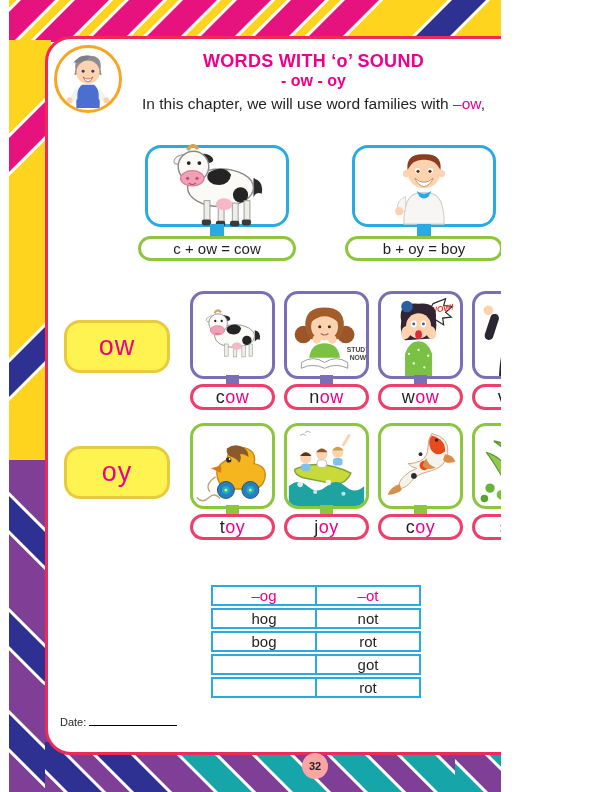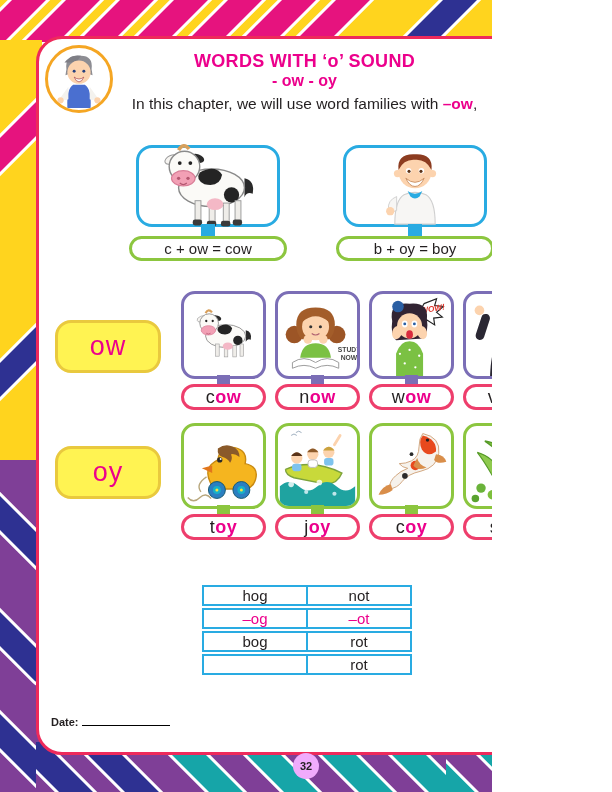--- a/index.html
+++ b/index.html
@@ -4,21 +4,21 @@
 <style>
   :root{
     --magenta:#EC008C; --blue:#29ABE2; --green:#8CC63F; --purple:#7B6EB6;
     --pink:#EE3E6C; --cardborder:#EE2A5B; --yellowfill:#FFF352; --yellowborder:#E9C93E;
     --text:#231F20; --stripeyellow:#FFD41E; --stripemagenta:#E6137E; --stripeblue:#2E3192;
     --stripepurple:#7F3F97; --stripeteal:#16A5A8;
   }
   *{margin:0;padding:0;box-sizing:border-box;}
   html,body{width:612px;height:792px;}
   body{font-family:"Liberation Sans",sans-serif;color:var(--text);}
-  .page{position:relative;width:492px;height:792px;overflow:hidden;background:#fff;}
+  .page{position:relative;width:492px;height:792px;overflow:hidden;background:#fff;margin-left:9px;}
   .rg{position:absolute;overflow:hidden;}
   .cap{position:absolute;width:30px;height:150px;border-radius:26px;border:3px solid #fff;}
   .r45{transform:rotate(45deg);} .rm45{transform:rotate(-45deg);}
   .c-mag{background:var(--stripemagenta);} .c-blu{background:var(--stripeblue);}
   .c-yel{background:var(--stripeyellow);} .c-pur{background:var(--stripepurple);}
   .c-tea{background:var(--stripeteal);}
   .rg-top{left:0;top:0;width:612px;height:42px;background:var(--stripeyellow);}
   .rg-topright{left:552px;top:0;width:60px;height:112px;background:var(--stripeyellow);}
   .rg-left{left:0;top:40px;width:42px;height:420px;background:var(--stripeyellow);}
   .rg-leftbottom{left:0;top:460px;width:42px;height:332px;background:var(--stripepurple);}
@@ -30,21 +30,21 @@
   .card{position:absolute;left:36px;top:36px;width:537px;height:719px;background:#fff;
         border:3px solid var(--cardborder);border-radius:26px;z-index:2;}
   .avatar{position:absolute;border-radius:50%;background:#fff;overflow:hidden;}
   .avatar-boy{left:6px;top:6px;width:68px;height:68px;border:3px solid #F5A623;}
   .avatar-girl{right:9px;top:11px;width:62px;height:62px;border:3px solid #7C3E98;}
   .title{position:absolute;top:12px;left:0;right:0;text-align:center;font-size:18px;
          font-weight:bold;color:var(--magenta);letter-spacing:.3px;}
   .subtitle{position:absolute;top:33px;left:0;right:0;text-align:center;font-size:16px;
             font-weight:bold;color:var(--magenta);}
   .intro{position:absolute;top:55px;left:40px;right:40px;text-align:center;font-size:15.5px;line-height:20px;}
-  .mag{color:var(--magenta);font-weight:bold;}
+  .mag{color:var(--magenta);}
   .ex-box{position:absolute;width:144px;height:82px;border:3px solid var(--blue);border-radius:16px;
           display:flex;align-items:center;justify-content:center;overflow:visible;background:#fff;}
   .ex-tab{position:absolute;width:14px;height:14px;background:var(--blue);}
   .eq-pill{position:absolute;width:158px;height:25px;border:3px solid var(--green);border-radius:13px;
            background:#fff;display:flex;align-items:center;justify-content:center;font-size:15px;}
   .heading{position:absolute;left:0;right:0;text-align:center;font-size:15.5px;}
   .fam-label{position:absolute;left:16px;width:106px;height:53px;background:var(--yellowfill);
              border:3px solid var(--yellowborder);border-radius:16px;display:flex;align-items:center;
              justify-content:center;font-size:27px;color:var(--magenta);letter-spacing:1px;}
   .word-card{position:absolute;width:85px;border-radius:14px;background:#fff;overflow:hidden;
@@ -54,24 +54,24 @@
   .word-tab{position:absolute;width:13px;height:12px;}
   .t-pur{background:var(--purple);} .t-grn{background:var(--green);}
   .word-pill{position:absolute;width:85px;height:26px;border:3px solid var(--pink);border-radius:14px;
              background:#fff;display:flex;align-items:center;justify-content:center;
              font-size:18px;letter-spacing:.5px;z-index:1;}
   .tbl{position:absolute;left:163px;top:546px;width:210px;}
   .trow{display:flex;height:21px;border:2px solid var(--blue);margin-bottom:2px;background:#fff;}
   .tcell{flex:1;display:flex;align-items:center;justify-content:center;font-size:15px;}
   .tcell:first-child{border-right:2px solid var(--blue);}
   .thead .tcell{color:var(--magenta);}
-  .footer-item{position:absolute;top:677px;font-size:11px;font-weight:bold;}
+  .footer-item{position:absolute;top:677px;font-size:11px;font-weight:normal;}
   .uline{display:inline-block;border-bottom:1.5px solid #000;height:9px;margin-left:3px;}
   .pagenum{position:absolute;left:293px;top:753px;width:26px;height:26px;border-radius:50%;
-           background:#f0abfc;z-index:3;display:flex;align-items:center;justify-content:center;
+           background:#fca5a5;z-index:3;display:flex;align-items:center;justify-content:center;
            font-size:11px;font-weight:bold;text-align:center;}
   svg{display:block;}
 </style>
 </head>
 <body>
 
 <div class="page">
 
   <div class="rg rg-top">
     <div class="cap r45 c-mag" style="left:-6px;top:-55px"></div>
@@ -392,34 +392,38 @@
         <span>c</span>
         <span class="mag">oy</span>
       </div>
     <div class="word-pill" style="left:424px;top:475px">
         <span>s</span>
         <span class="mag">oy</span>
       </div>
 
 
     <div class="tbl">
+      <div class="trow thead">
+        <div class="tcell">–og</div>
+        <div class="tcell">–ot</div>
+      </div>
       <div class="trow">
         <div class="tcell">hog</div>
         <div class="tcell">not</div>
       </div>
-      <div class="trow thead">
-        <div class="tcell">–og</div>
-        <div class="tcell">–ot</div>
-      </div>
       <div class="trow">
         <div class="tcell">bog</div>
         <div class="tcell">rot</div>
       </div>
       <div class="trow">
         <div class="tcell"></div>
+        <div class="tcell">got</div>
+      </div>
+      <div class="trow">
+        <div class="tcell"></div>
         <div class="tcell">rot</div>
       </div>
     </div>
 
     <div class="footer-item" style="left:12px"><span>Date:</span><span class="uline" style="width:88px"></span></div>
   </div>
 
   <div class="pagenum">
       <span>32</span>
     </div>

